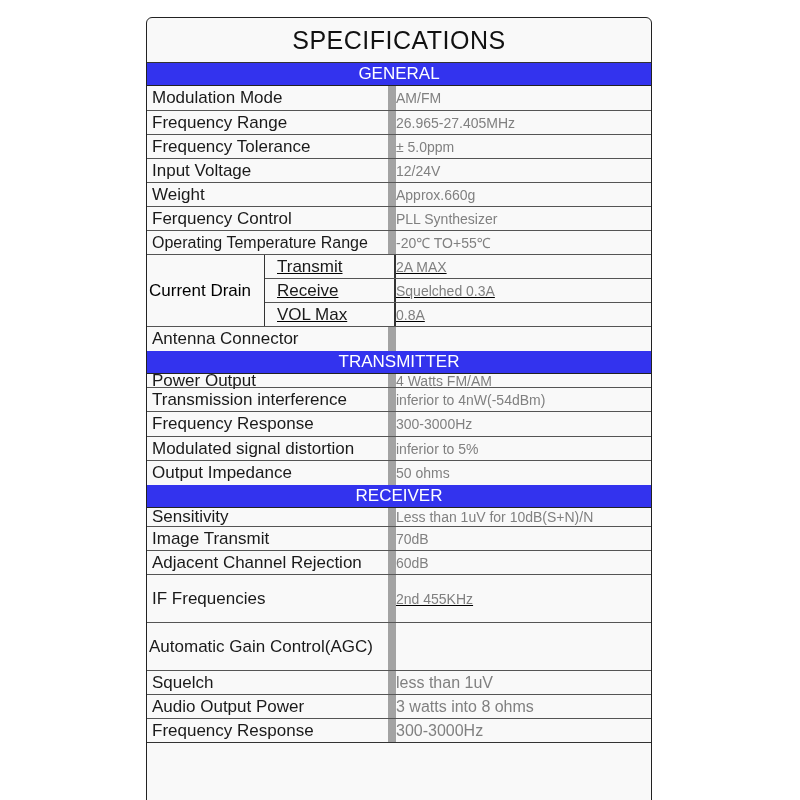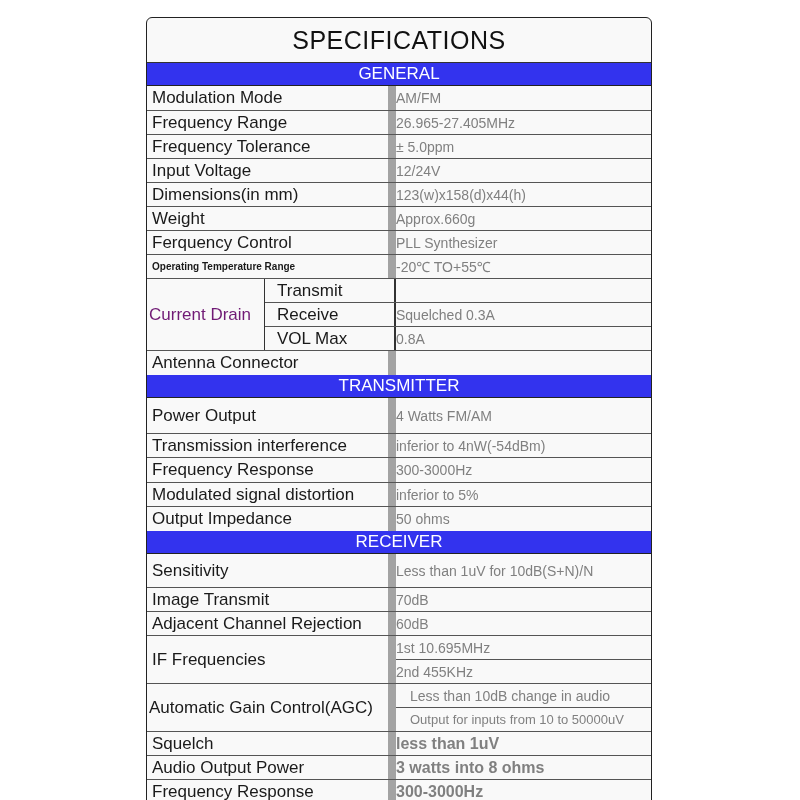--- a/index.html
+++ b/index.html
@@ -5,27 +5,27 @@
   html, body { margin:0; padding:0; background:#ffffff; }
   body { width:800px; height:800px; position:relative; overflow:hidden; font-family:"Liberation Sans", sans-serif; }
   .sheet {
     position:absolute; left:146px; top:17px; width:506px; height:800px;
     border:1.5px solid #222; border-radius:6px 6px 0 0; background:#f9f9f9; box-sizing:border-box;
   }
   .title { height:44px; display:flex; align-items:center; justify-content:center; font-size:25px; color:#111; letter-spacing:0.5px; border-bottom:1.5px solid #333; }
   .section { height:22px; background:#3333ee; color:#fff; font-size:17px; display:flex; align-items:center; justify-content:center; border-bottom:1px solid #222; }
   .row { display:flex; border-bottom:1px solid #555; box-sizing:border-box; }
   .lbl { width:249px; border-right:8px solid #a3a3a3; box-sizing:border-box; font-size:17px; color:#1a1a1a; padding-left:5px; display:flex; align-items:center; white-space:nowrap; }
-  .lbl.narrow { font-size:10px;font-weight:bold; }
+  .lbl.narrow { font-size:16px; }
   .val { flex:1; font-size:14px; color:#808080; display:flex; align-items:center; white-space:nowrap; }
-  .val.big { font-size:16px;font-weight:bold; }
+  .val.big { font-size:16px; }
   .sub { display:flex; flex-direction:column; flex:1; }
-  .subrow { display:flex; border-bottom:1px solid #555; box-sizing:border-box; flex:1; }
+  .subrow { display:flex; border-bottom:1px solid #555; box-sizing:border-box; flex:1;text-decoration:underline; }
   .subrow:last-child { border-bottom:none;text-align:right; }
-  .cd-main { width:118px; border-right:1.5px solid #333; box-sizing:border-box; font-size:17px; color:#701a75; padding-left:2px; display:flex; align-items:center; }
+  .cd-main { width:118px; border-right:1.5px solid #333; box-sizing:border-box; font-size:17px; color:#000000; padding-left:2px; display:flex; align-items:center; }
   .cd-sub { width:131px; border-right:2px solid #333; box-sizing:border-box; font-size:17px; color:#1a1a1a; padding-left:12px; display:flex; align-items:center; }
   .note { height:20px; }
 </style>
 </head>
 <body>
 
 <div class="sheet">
   <div class="title">SPECIFICATIONS</div>
 
   <div class="section">GENERAL</div>
@@ -39,58 +39,55 @@
     </div>
   <div class="row" style="height:24px">
       <div class="lbl">Frequency Tolerance</div>
       <div class="val">± 5.0ppm</div>
     </div>
   <div class="row" style="height:24px">
       <div class="lbl">Input Voltage</div>
       <div class="val">12/24V</div>
     </div>
   <div class="row" style="height:24px">
-      <div class="lbl">Dimensions(in mm)</div>
-      <div class="val">123(w)x158(d)x44(h)</div>
-    </div>
-  <div class="row" style="height:24px">
       <div class="lbl">Weight</div>
       <div class="val">Approx.660g</div>
     </div>
   <div class="row" style="height:24px">
       <div class="lbl">Ferquency Control</div>
       <div class="val">PLL Synthesizer</div>
     </div>
   <div class="row" style="height:24px">
       <div class="lbl narrow">Operating Temperature Range</div>
       <div class="val">-20℃ TO+55℃</div>
     </div>
 
   <div class="row" style="height:72px">
     <div class="cd-main">Current Drain</div>
     <div class="sub">
       <div class="subrow">
           <div class="cd-sub">Transmit</div>
+          <div class="val">2A MAX</div>
         </div>
       <div class="subrow">
           <div class="cd-sub">Receive</div>
           <div class="val">Squelched 0.3A</div>
         </div>
       <div class="subrow">
           <div class="cd-sub">VOL Max</div>
           <div class="val">0.8A</div>
         </div>
     </div>
   </div>
   <div class="row" style="height:24px;border-bottom:none">
       <div class="lbl">Antenna Connector</div>
     </div>
 
   <div class="section">TRANSMITTER</div>
-  <div class="row" style="height:36px">
+  <div class="row" style="height:14px">
       <div class="lbl">Power Output</div>
       <div class="val">4 Watts FM/AM</div>
     </div>
   <div class="row" style="height:24px">
       <div class="lbl">Transmission interference</div>
       <div class="val">inferior to 4nW(-54dBm)</div>
     </div>
   <div class="row" style="height:25px">
       <div class="lbl">Frequency Response</div>
       <div class="val">300-3000Hz</div>
@@ -98,55 +95,44 @@
   <div class="row" style="height:24px">
       <div class="lbl">Modulated signal distortion</div>
       <div class="val">inferior to 5%</div>
     </div>
   <div class="row" style="height:24px;border-bottom:none">
       <div class="lbl">Output Impedance</div>
       <div class="val">50 ohms</div>
     </div>
 
   <div class="section">RECEIVER</div>
-  <div class="row" style="height:34px">
+  <div class="row" style="height:19px">
       <div class="lbl">Sensitivity</div>
       <div class="val">Less than 1uV for 10dB(S+N)/N</div>
     </div>
   <div class="row" style="height:24px">
       <div class="lbl">Image Transmit</div>
       <div class="val">70dB</div>
     </div>
   <div class="row" style="height:24px">
       <div class="lbl">Adjacent Channel Rejection</div>
       <div class="val">60dB</div>
     </div>
 
   <div class="row" style="height:48px">
     <div class="lbl">IF Frequencies</div>
     <div class="sub">
       <div class="subrow">
-          <div class="val">1st 10.695MHz</div>
-        </div>
-      <div class="subrow">
           <div class="val">2nd 455KHz</div>
         </div>
     </div>
   </div>
 
   <div class="row" style="height:48px">
     <div class="lbl" style="padding-left:2px">Automatic Gain Control(AGC)</div>
-    <div class="sub">
-      <div class="subrow">
-          <div class="val" style="padding-left:14px">Less than 10dB change in audio</div>
-        </div>
-      <div class="subrow">
-          <div class="val" style="font-size:13px;padding-left:14px">Output for inputs from 10 to 50000uV</div>
-        </div>
-    </div>
   </div>
 
   <div class="row" style="height:24px">
       <div class="lbl">Squelch</div>
       <div class="val big">less than 1uV</div>
     </div>
   <div class="row" style="height:24px">
       <div class="lbl">Audio Output Power</div>
       <div class="val big">3 watts into 8 ohms</div>
     </div>

